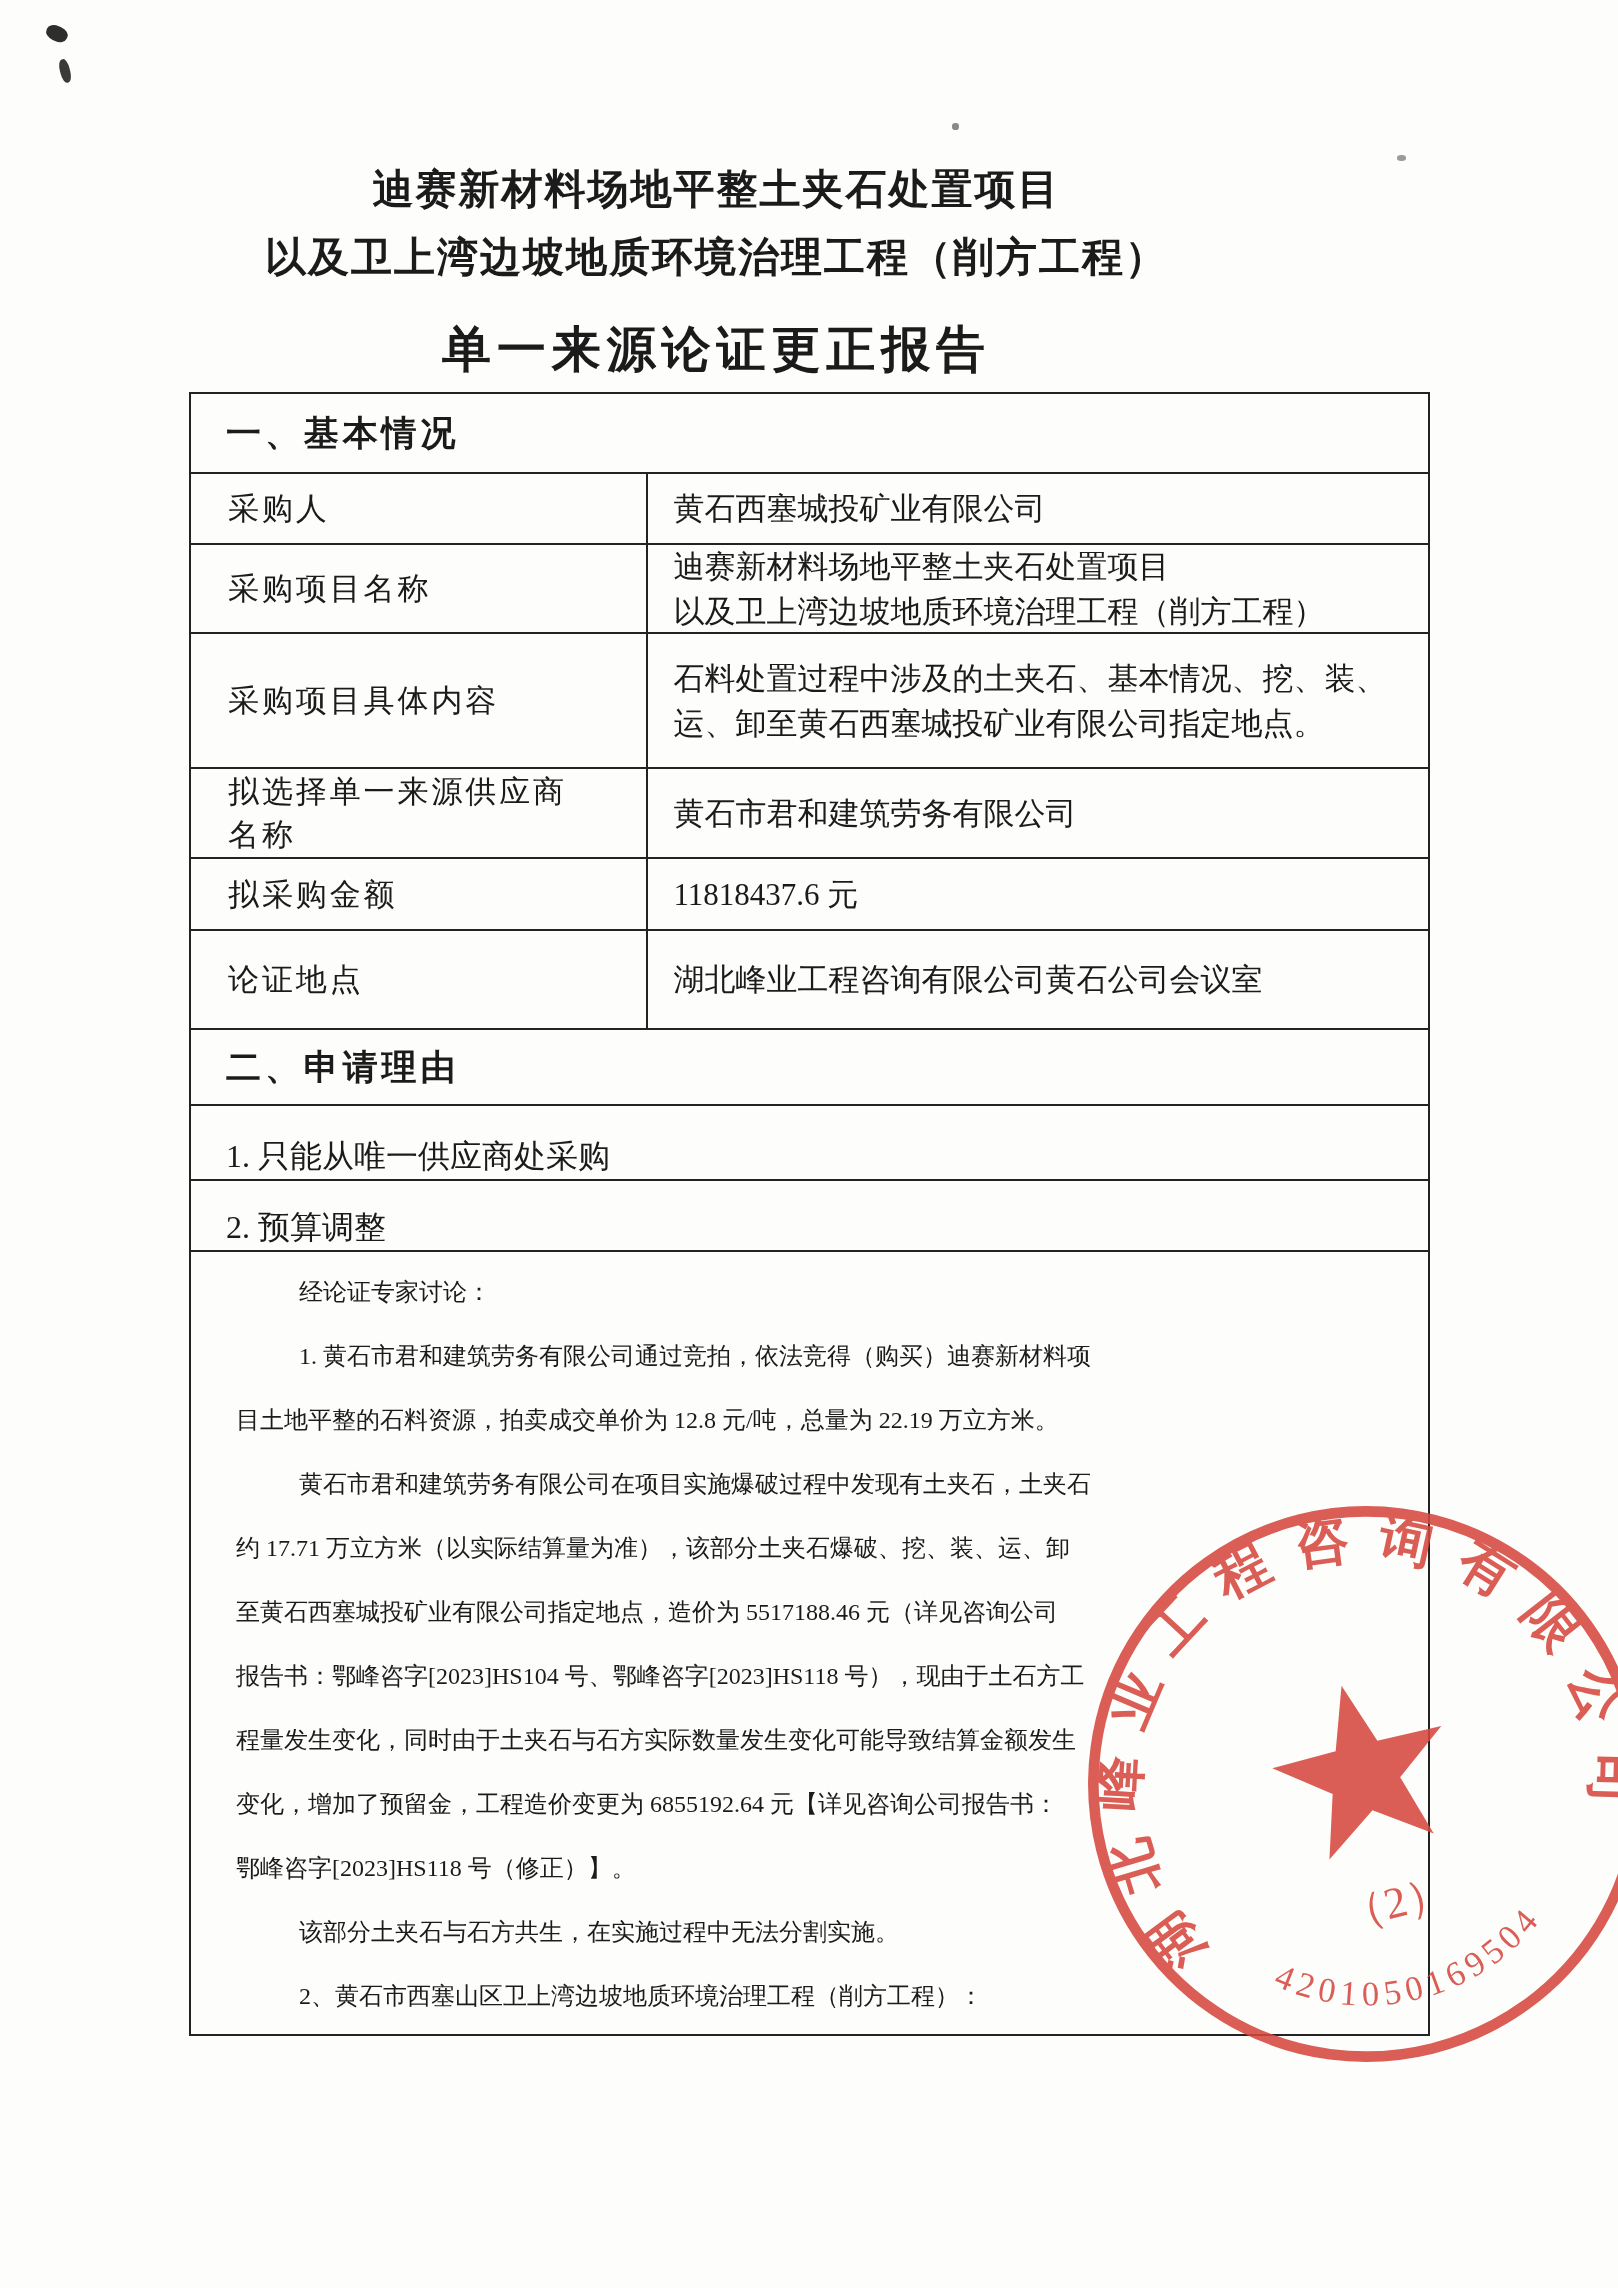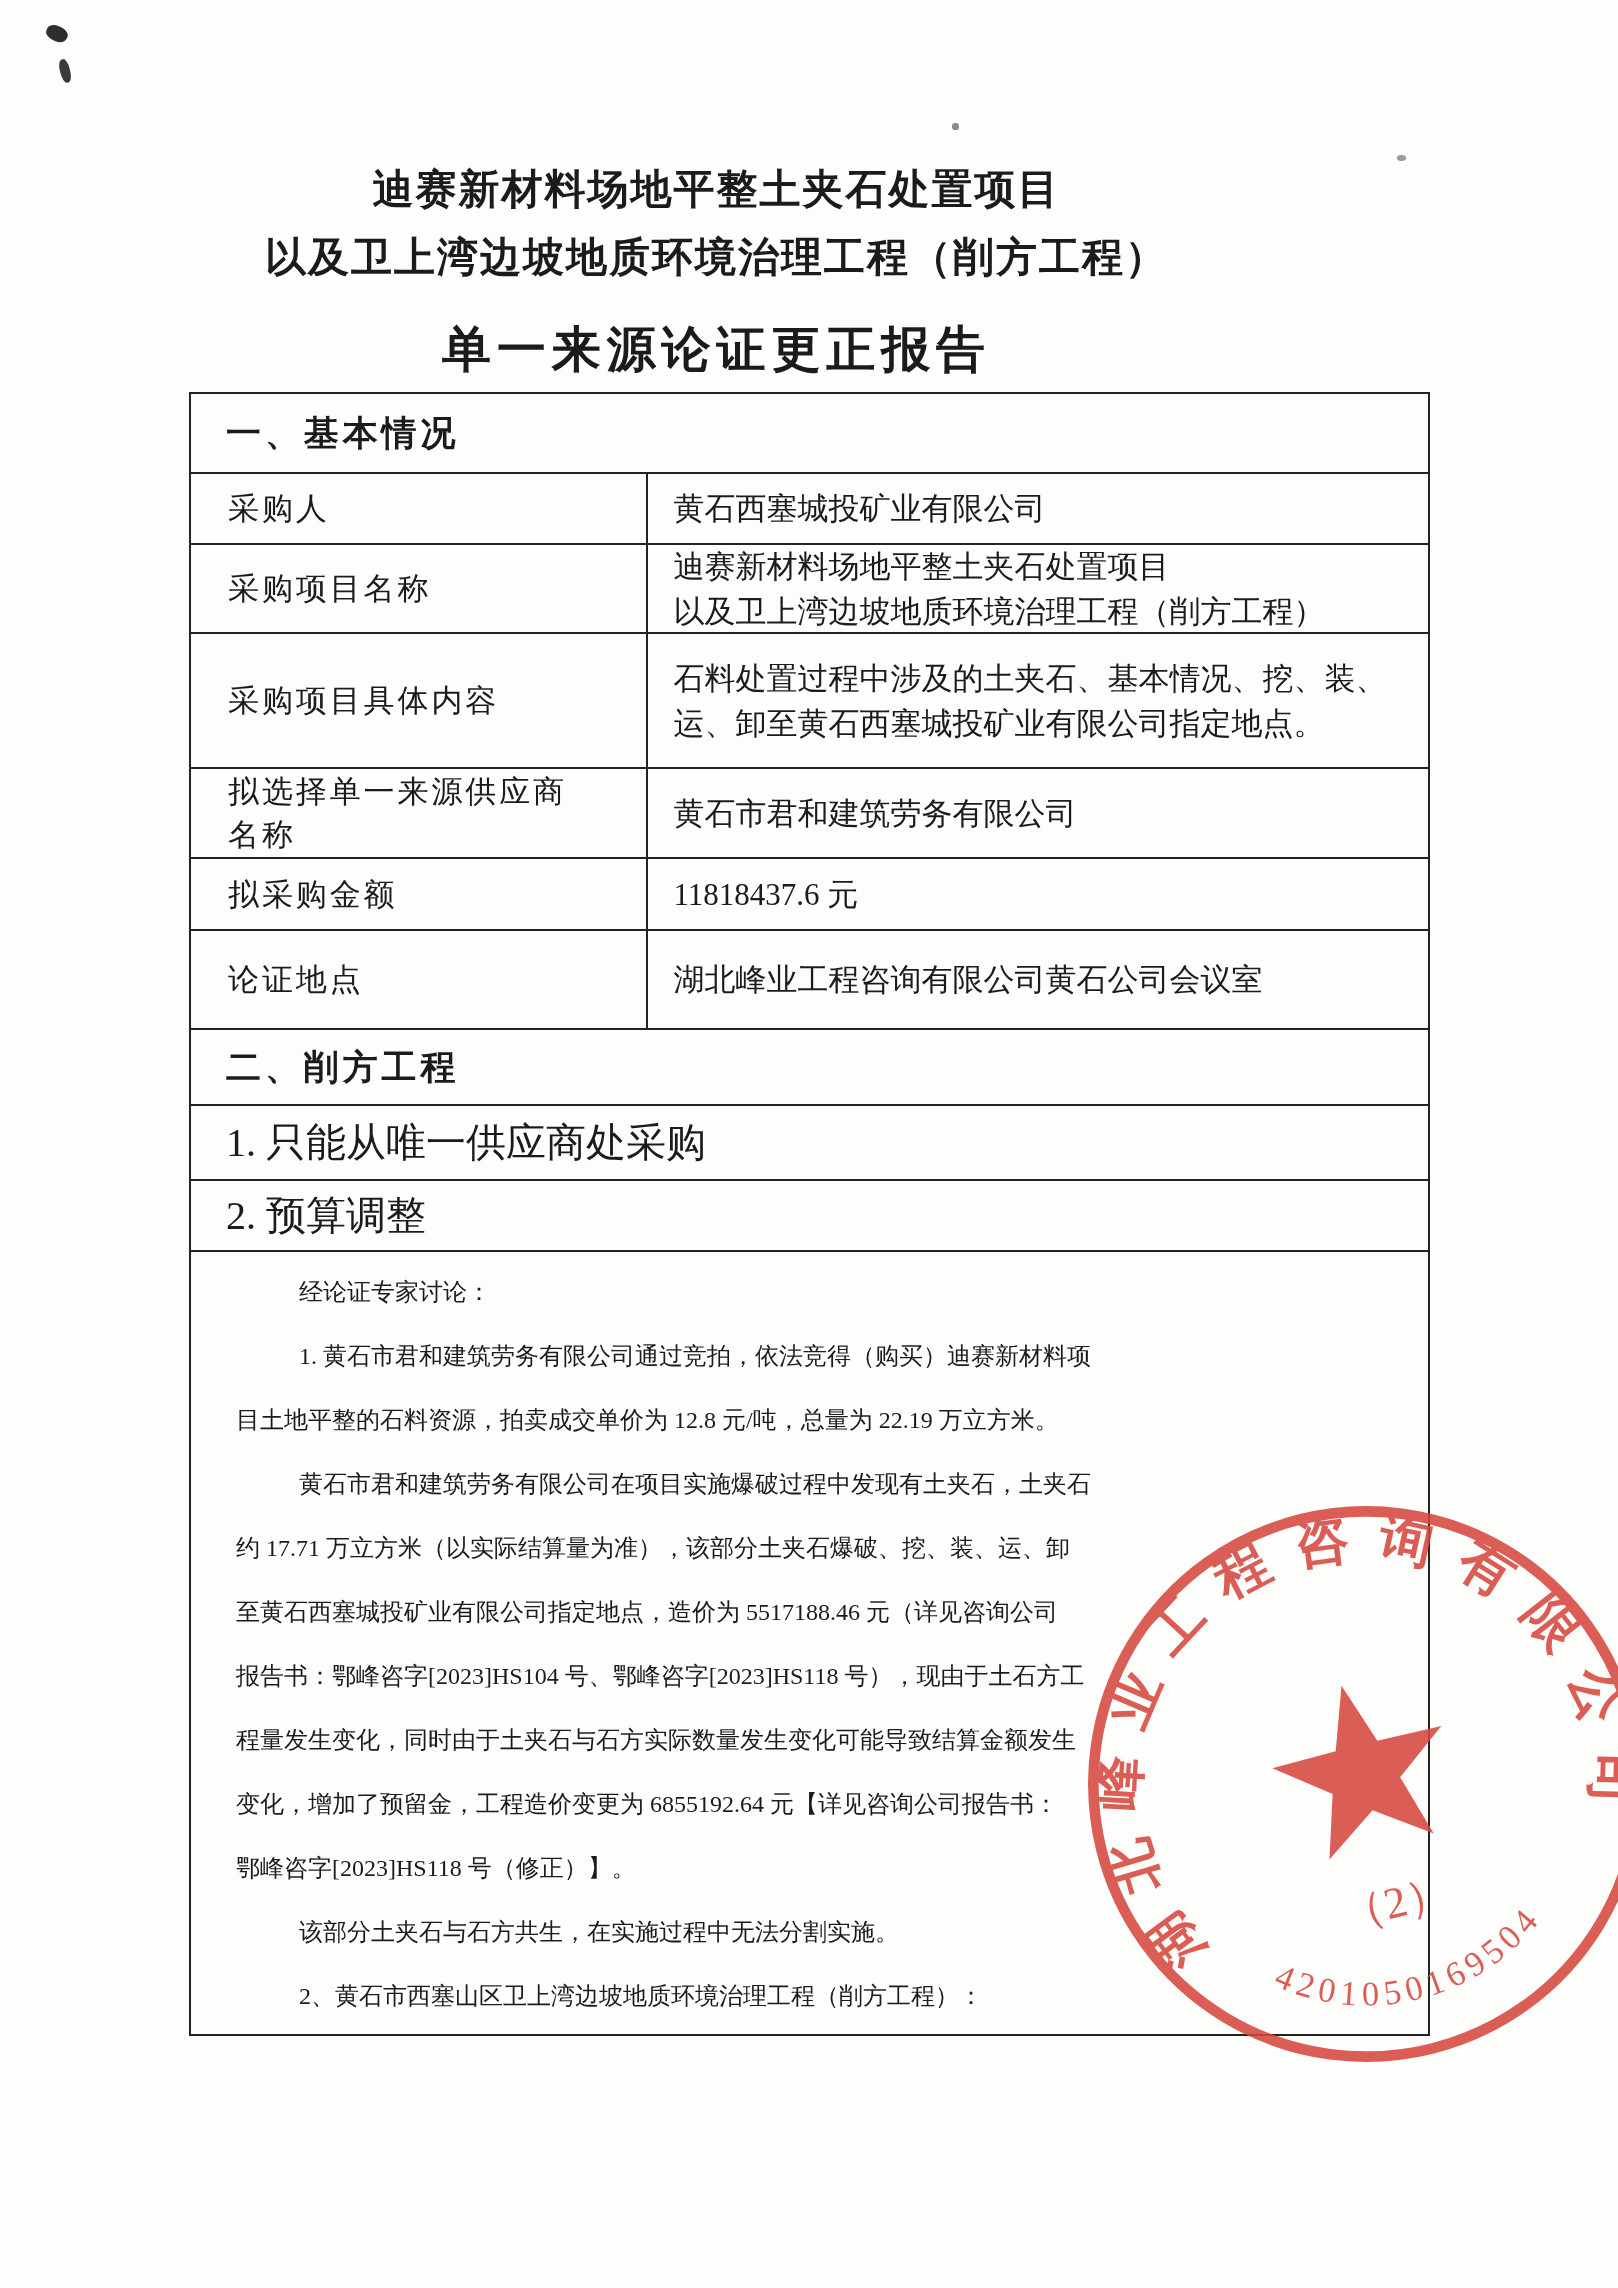--- a/index.html
+++ b/index.html
@@ -23,21 +23,21 @@
     position:absolute;left:149px;top:392px;width:1241px;
     border:2.9px solid #232323;box-sizing:border-box;background:transparent;
   }
   .row{box-sizing:border-box;display:flex;align-items:stretch;}
   .row + .row{border-top:2.9px solid #232323;}
   .rh1{height:78px}.rh2{height:71px}.rh3{height:89px}.rh4{height:135px}
   .rh5{height:90px}.rh6{height:72px}.rh7{height:99px}.rh8{height:76px}
   .rh9{height:75px}.rh10{height:71px}.rh11{height:784px}
 
   .sec{align-items:center;padding-left:35px;font-size:35px;font-weight:bold;letter-spacing:3.9px;}
-  .single{align-items:center;padding-left:35px;font-size:40px;}
+  .single{align-items:flex-end;padding-left:35px;font-size:32px;}
 
   .lab{
     width:457px;flex:0 0 457px;border-right:2.9px solid #232323;box-sizing:border-box;
     display:flex;flex-direction:column;justify-content:center;
     padding-left:37px;font-size:31px;line-height:43px;letter-spacing:2.9px;
   }
   .val{
     flex:1;display:flex;flex-direction:column;justify-content:center;
     padding-left:25.5px;font-size:31px;line-height:45px;
   }
@@ -129,21 +129,21 @@
     <div class="row rh7">
       <div class="lab">
         <div>论证地点</div>
       </div>
       <div class="val">
         <div>湖北峰业工程咨询有限公司黄石公司会议室</div>
       </div>
     </div>
 
     <div class="row sec rh8">
-      <span>二、削方工程</span>
+      <span>二、申请理由</span>
     </div>
 
     <div class="row single rh9">
       <span>1. 只能从唯一供应商处采购</span>
     </div>
 
     <div class="row single rh10">
       <span>2. 预算调整</span>
     </div>
 

